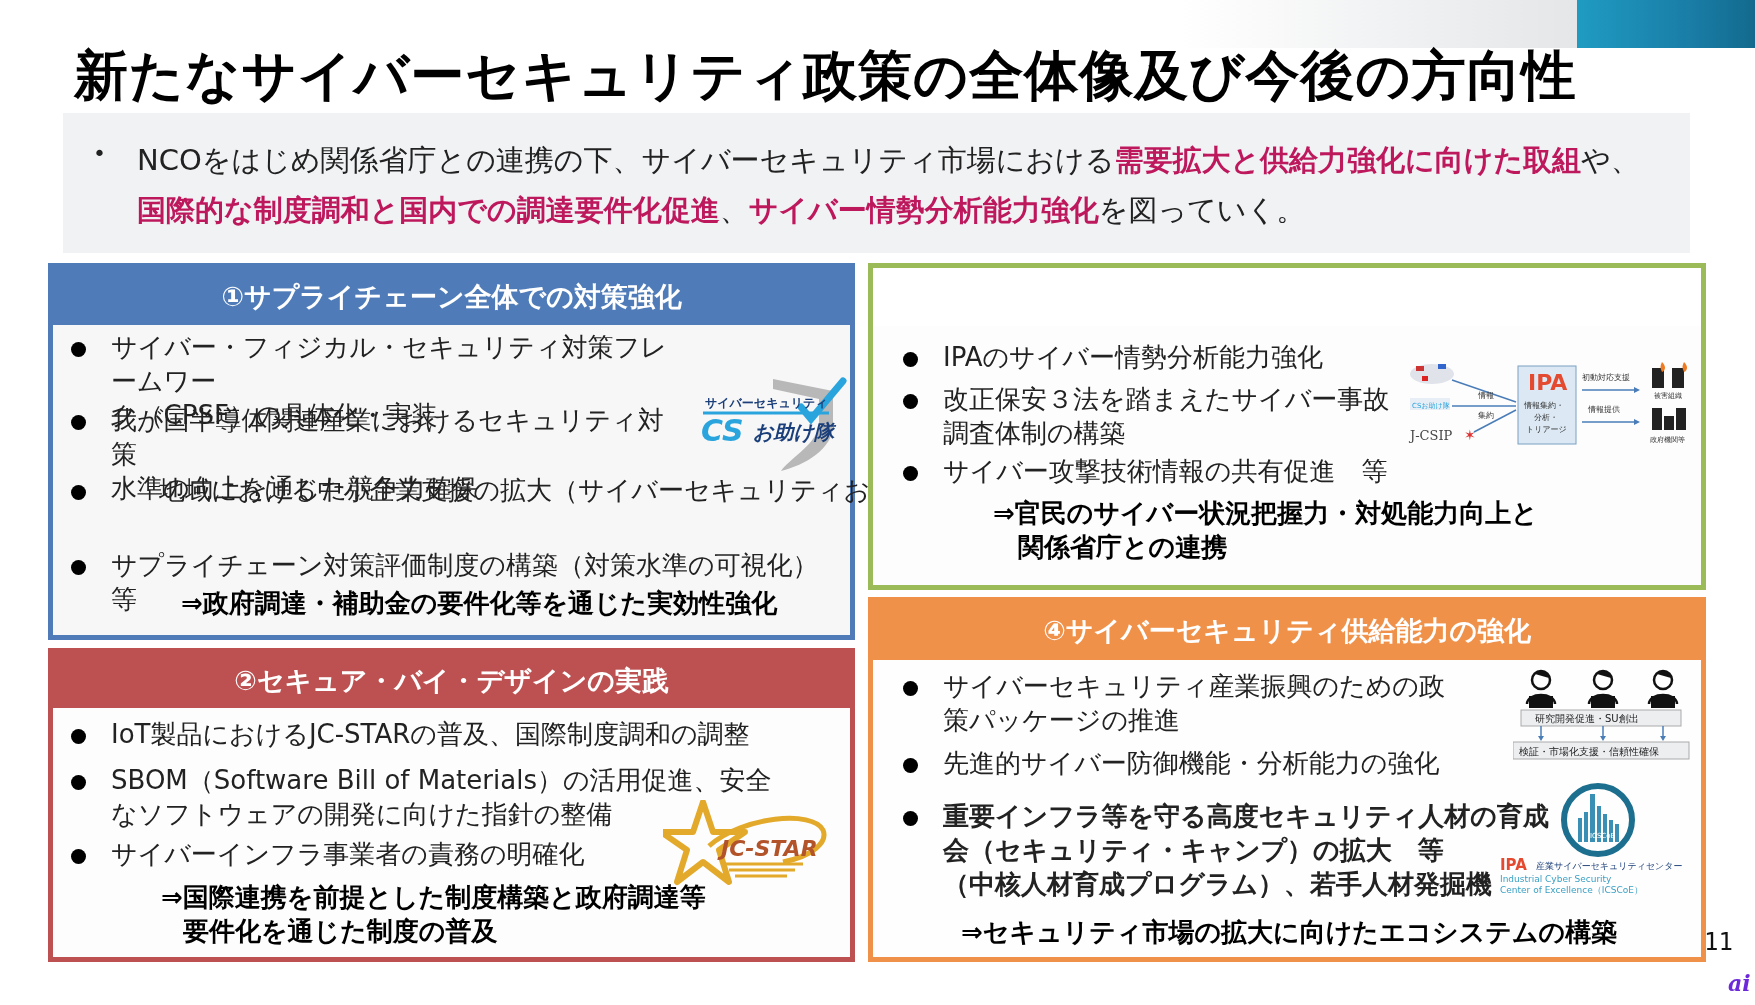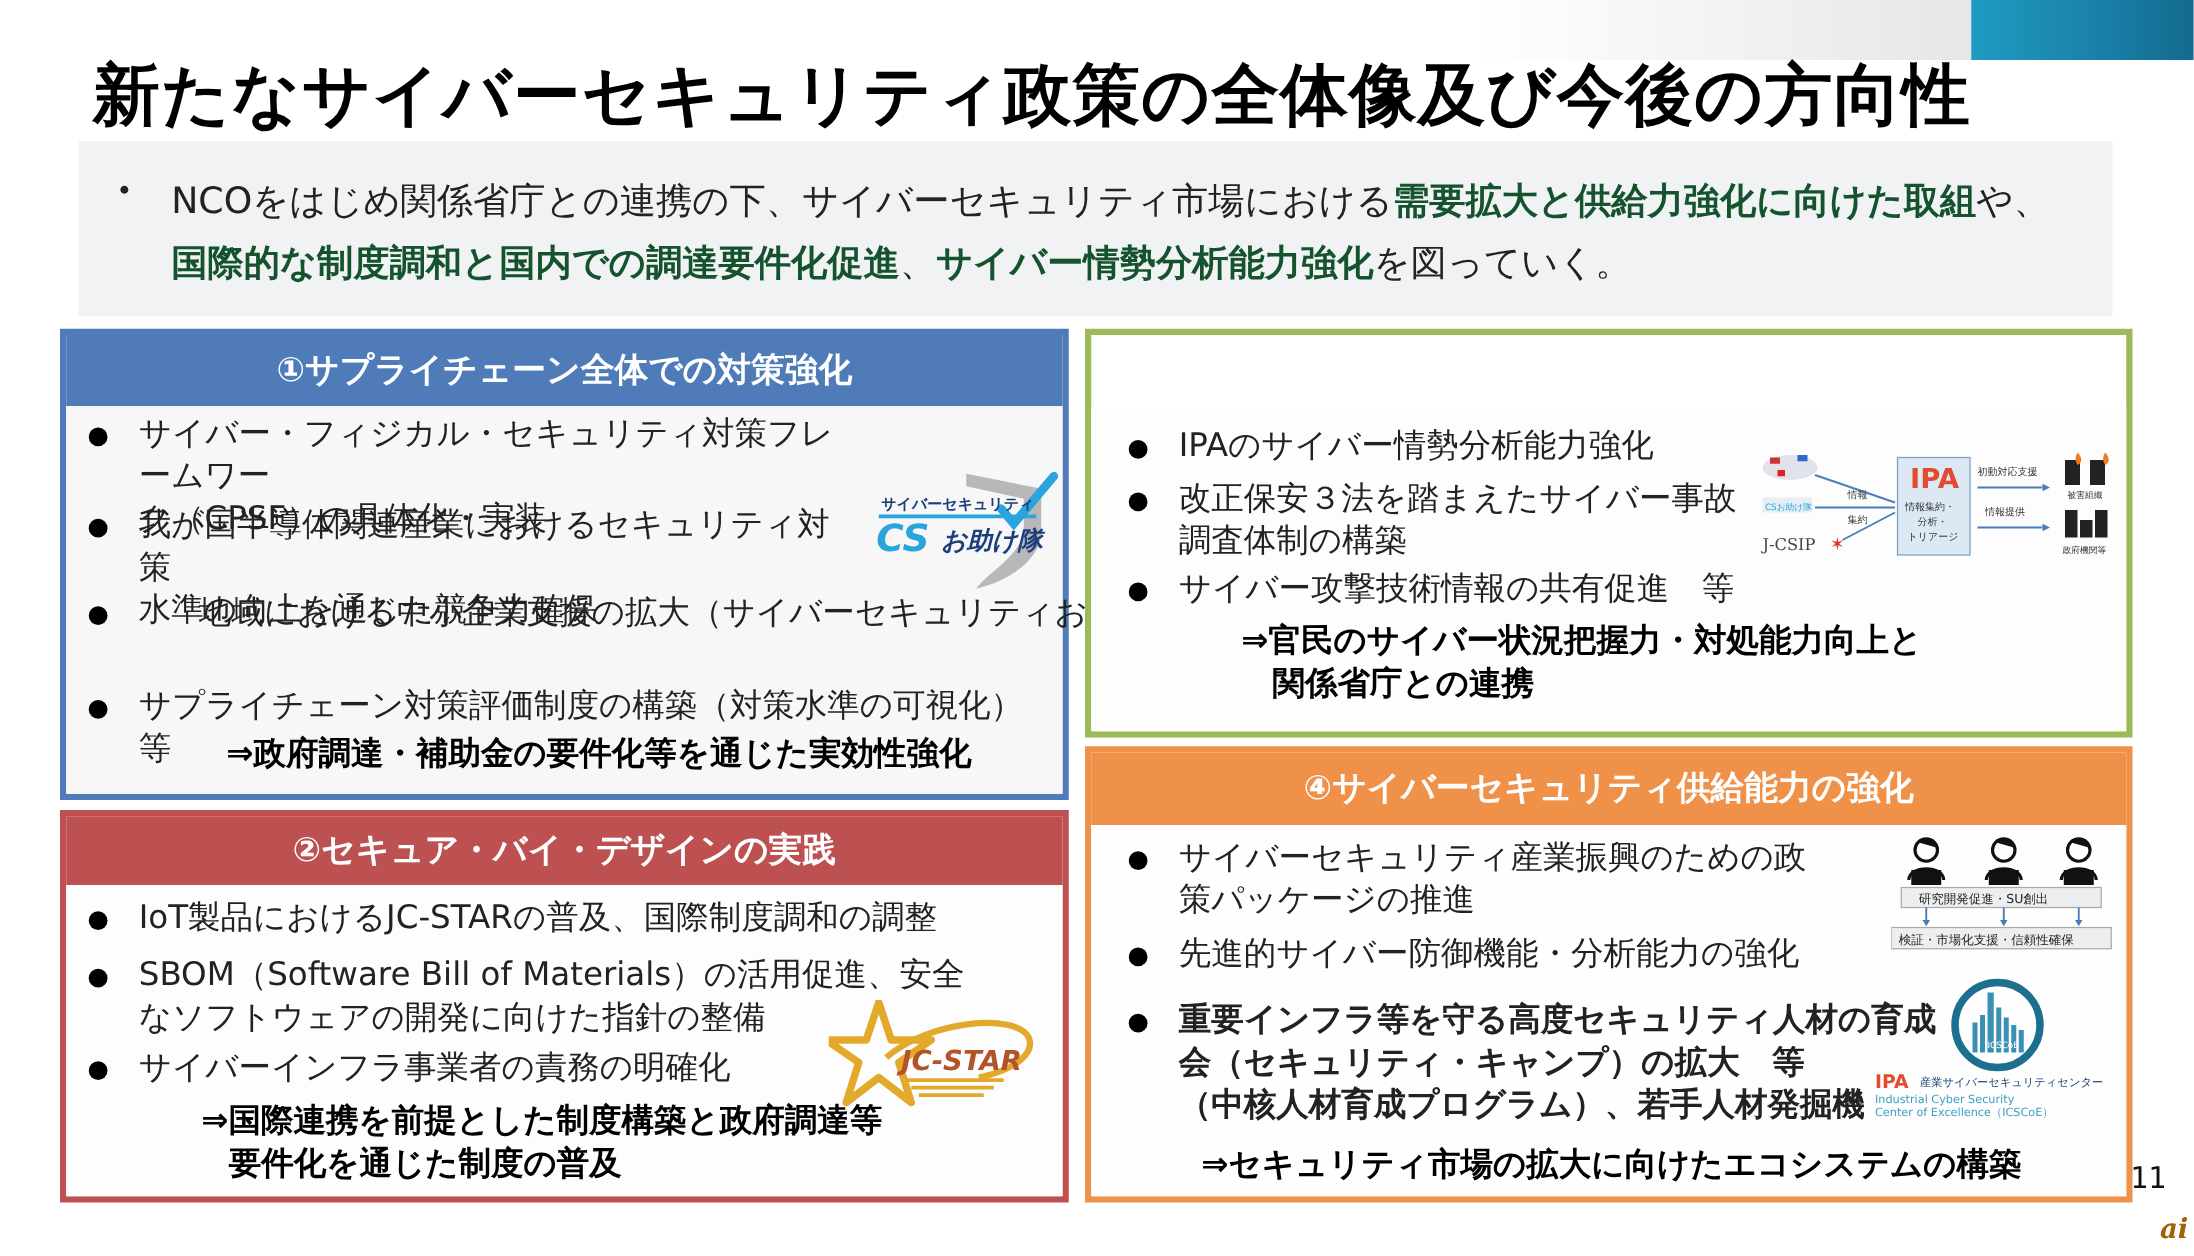--- a/index.html
+++ b/index.html
@@ -25,21 +25,21 @@
     position: absolute; left: 63px; top: 113px; width: 1627px; height: 140px;
     background: #f1f2f4;
   }
   .intro-bullet {
     position: absolute; left: 30px; top: 28px; font-size: 22px; color: #222;
   }
   .intro-text {
     position: absolute; left: 74px; top: 22px; width: 1530px;
     font-size: 29px; line-height: 50px; color: #222;
   }
-  .intro-text b { font-weight: bold; color: #14532d; }
+  .intro-text b { font-weight: bold; color: #be185d; }
 
   .box { position: absolute; border: 5px solid; background: #ffffff; }
   .box-header {
     position: absolute; left: 0; top: 0; right: 0; text-align: center; color: #ffffff;
     font-weight: bold; font-size: 27px; white-space: nowrap;
   }
   .box-body { position: absolute; left: 0; right: 0; bottom: 0; background: #fbfbfb; }
 
   .b1 { left: 48px; top: 263px; width: 807px; height: 377px; border-color: #4f7cb8; }
   .b1 .box-header { height: 57px; line-height: 57px; background: #4f7cb8; }
@@ -67,21 +67,21 @@
   }
 
   
   .cs-logo { position: absolute; }
   .jc-logo { position: absolute; }
   .ipa-diagram { position: absolute; }
   .people-diagram { position: absolute; }
   .icscoe-logo { position: absolute; }
 
   .page-number { position: absolute; left: 1704px; top: 928px; font-size: 24px; color: #111; font-family: "DejaVu Sans Mono", monospace; }
-  .ai-logo { position: absolute; left: 1728px; top: 970px; font-size: 22px; font-style: italic; font-weight: bold; color: #a16207; font-family: "DejaVu Serif", serif; }
+  .ai-logo { position: absolute; left: 1728px; top: 970px; font-size: 22px; font-style: italic; font-weight: bold; color: #6d28d9; font-family: "DejaVu Serif", serif; }
 </style>
 </head>
 <body>
 
 <div class="top-fade"></div>
 <div class="top-bar"></div>
 
 <h1 class="title">新たなサイバーセキュリティ政策の全体像及び今後の方向性</h1>
 
 <div class="intro">

